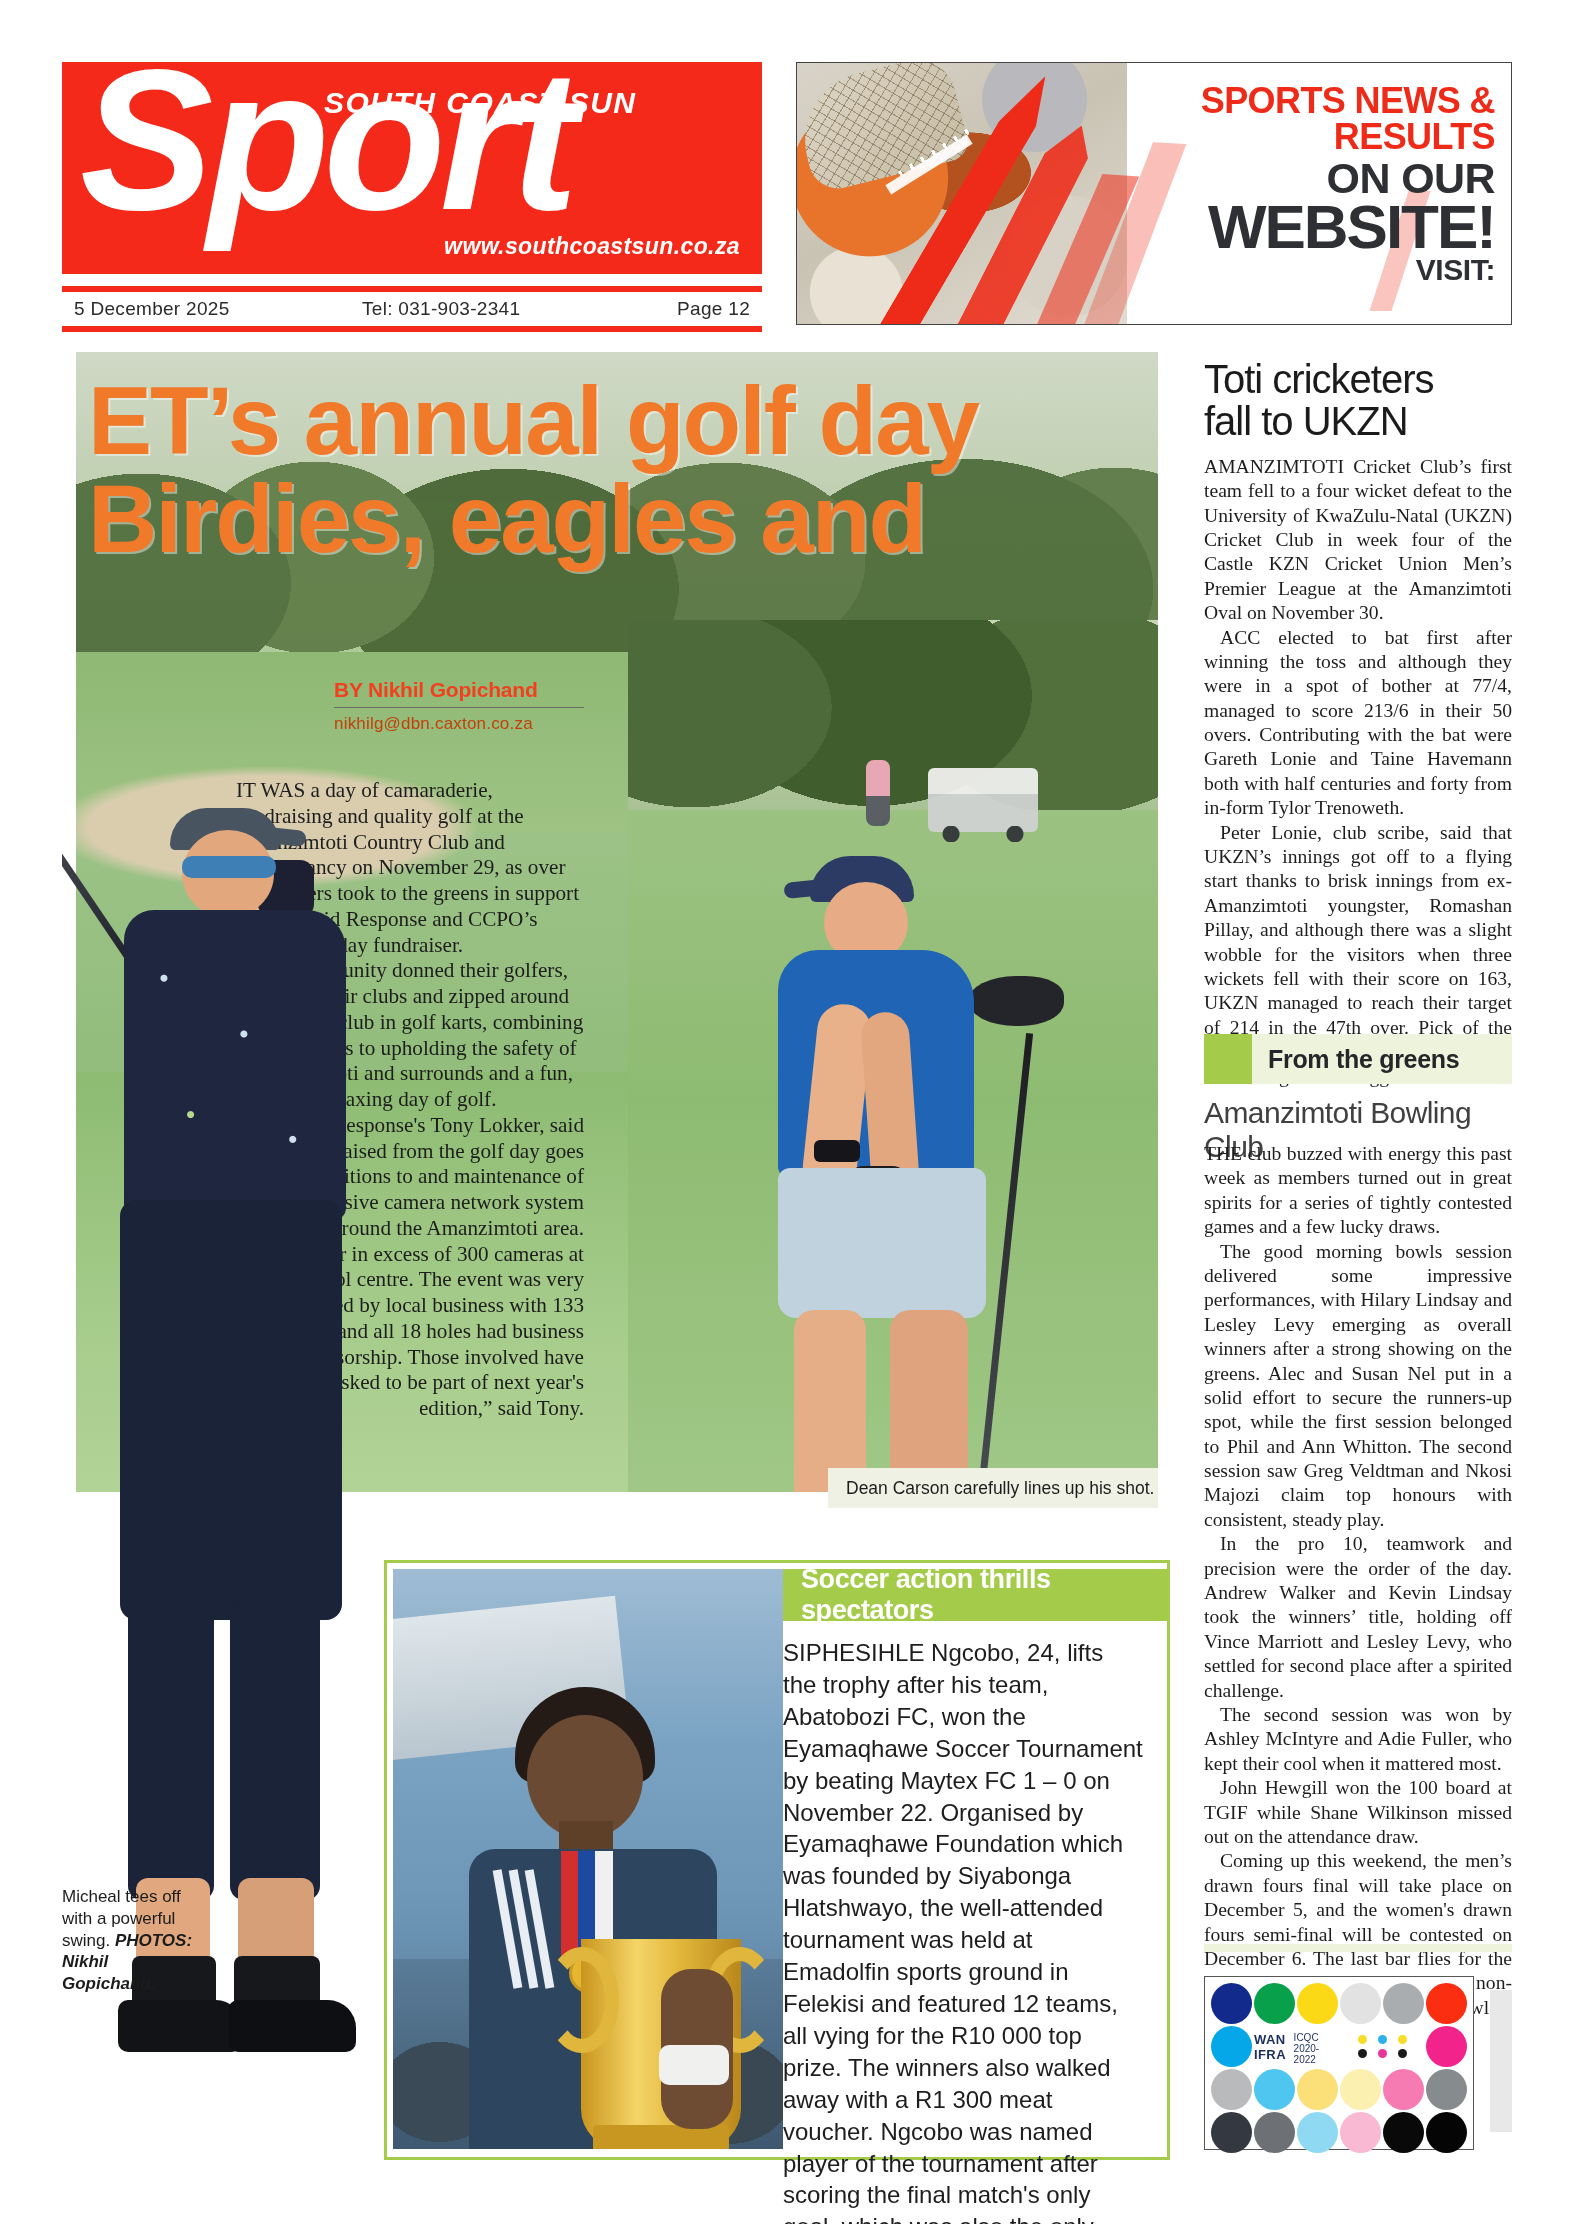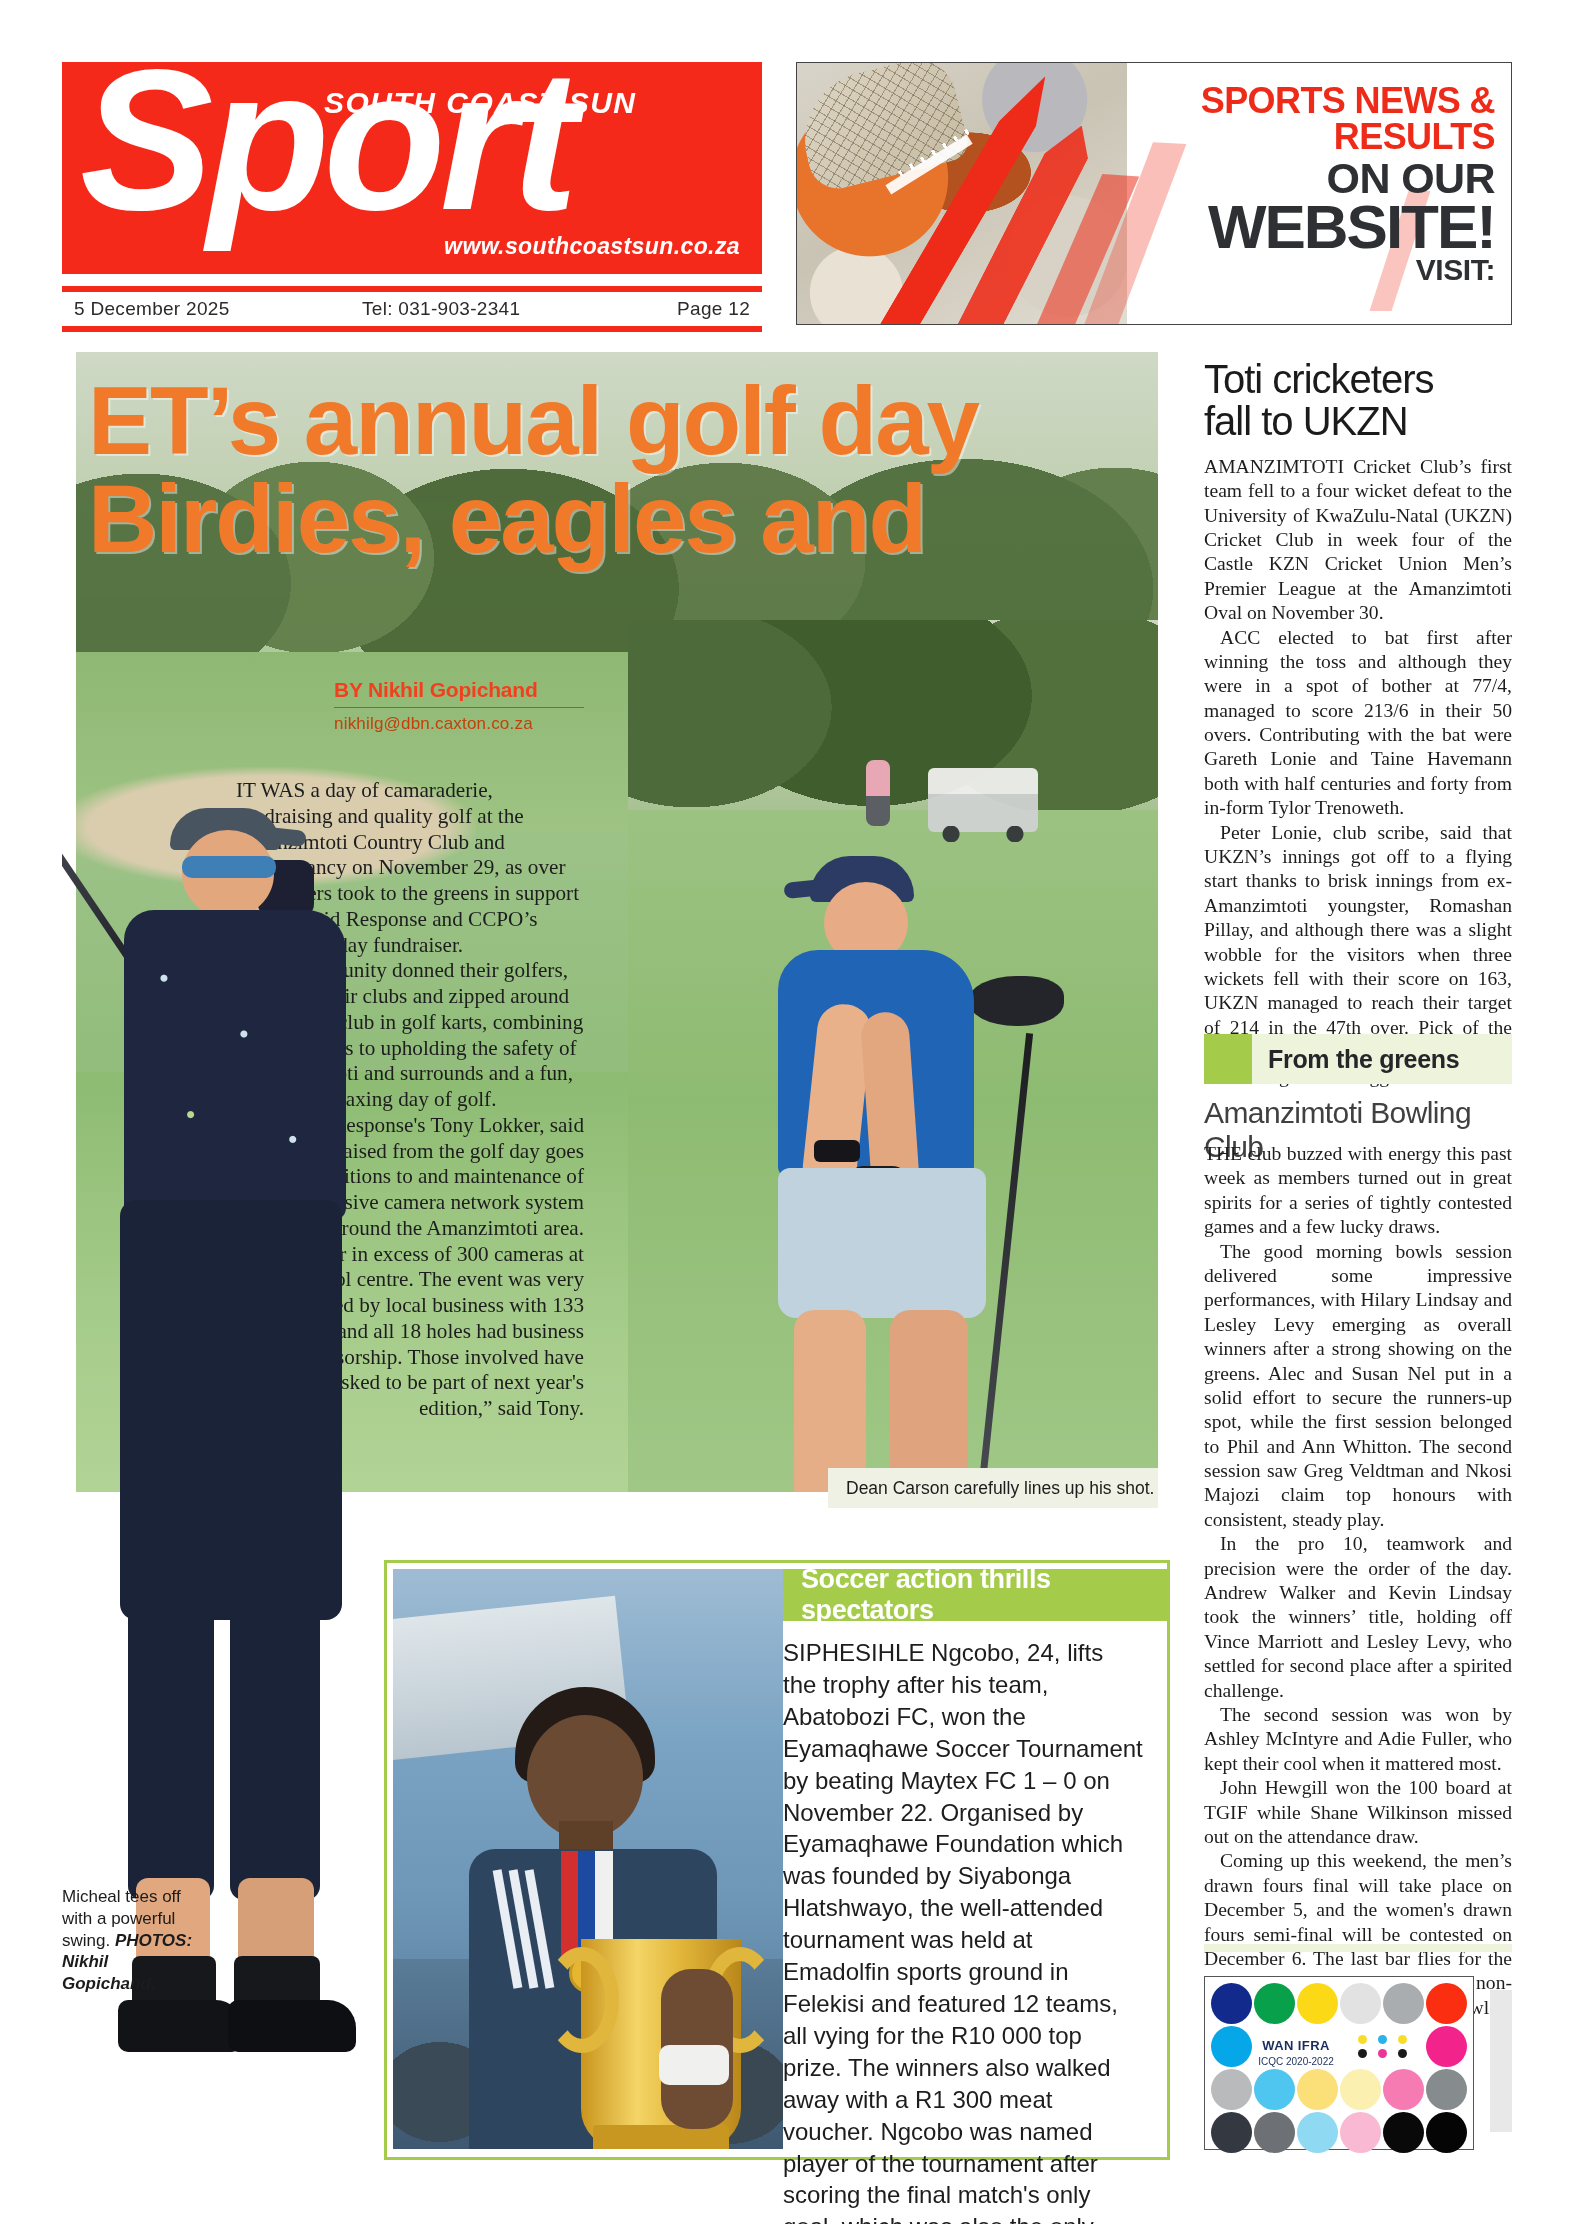--- a/index.html
+++ b/index.html
@@ -356,21 +356,21 @@
   
   #colorbar {
     position:absolute; left:1204px; top:1976px; width:270px; height:174px;
     border:1px solid #555; background:#fff;
     display:grid; grid-template-columns: repeat(6, 1fr); grid-template-rows: repeat(4, 1fr);
     padding:6px; gap:2px;
   }
   #colorbar .dot { border-radius:50%; width:100%; aspect-ratio:1/1; justify-self:center; align-self:center; max-height:100%; }
   #colorbar .wan {
     grid-column: 2 / span 2; grid-row: 2;
-    display:flex; flex-direction:column; align-items:center; justify-content:flex-end;
+    display:flex; align-items:center; justify-content:flex-start;
   }
   #colorbar .wan .t1 { font-weight:bold; font-size:13px; color:#1b2f5e; letter-spacing:.4px;}
   #colorbar .wan .t2 { font-size:10px; color:#1b2f5e; margin-top:3px;}
   #colorbar .pips { grid-column: 4 / span 2; grid-row:2; display:flex; flex-direction:column; gap:5px; align-items:center; justify-content:center;}
   #colorbar .pips .row { display:flex; gap:11px; }
   #colorbar .pips i { width:9px; height:9px; border-radius:50%; display:block;}
   #grey-strip { position:absolute; left:1490px; top:1990px; width:22px; height:142px; background:#e8e8e8; }
 </style>
 </head>
 <body>

